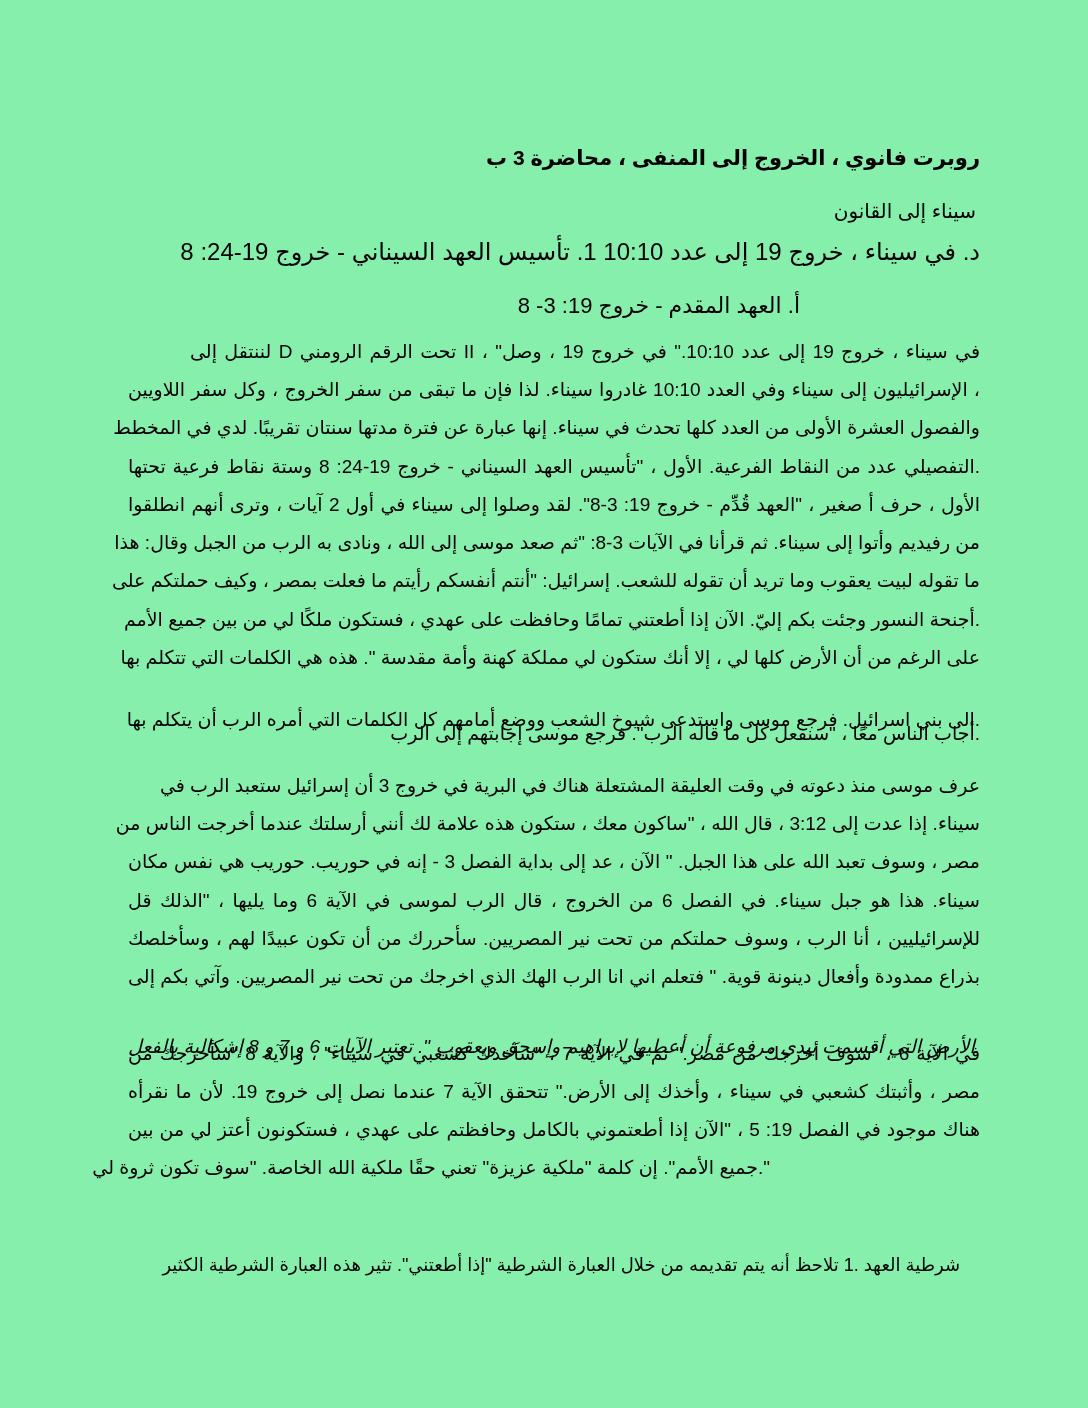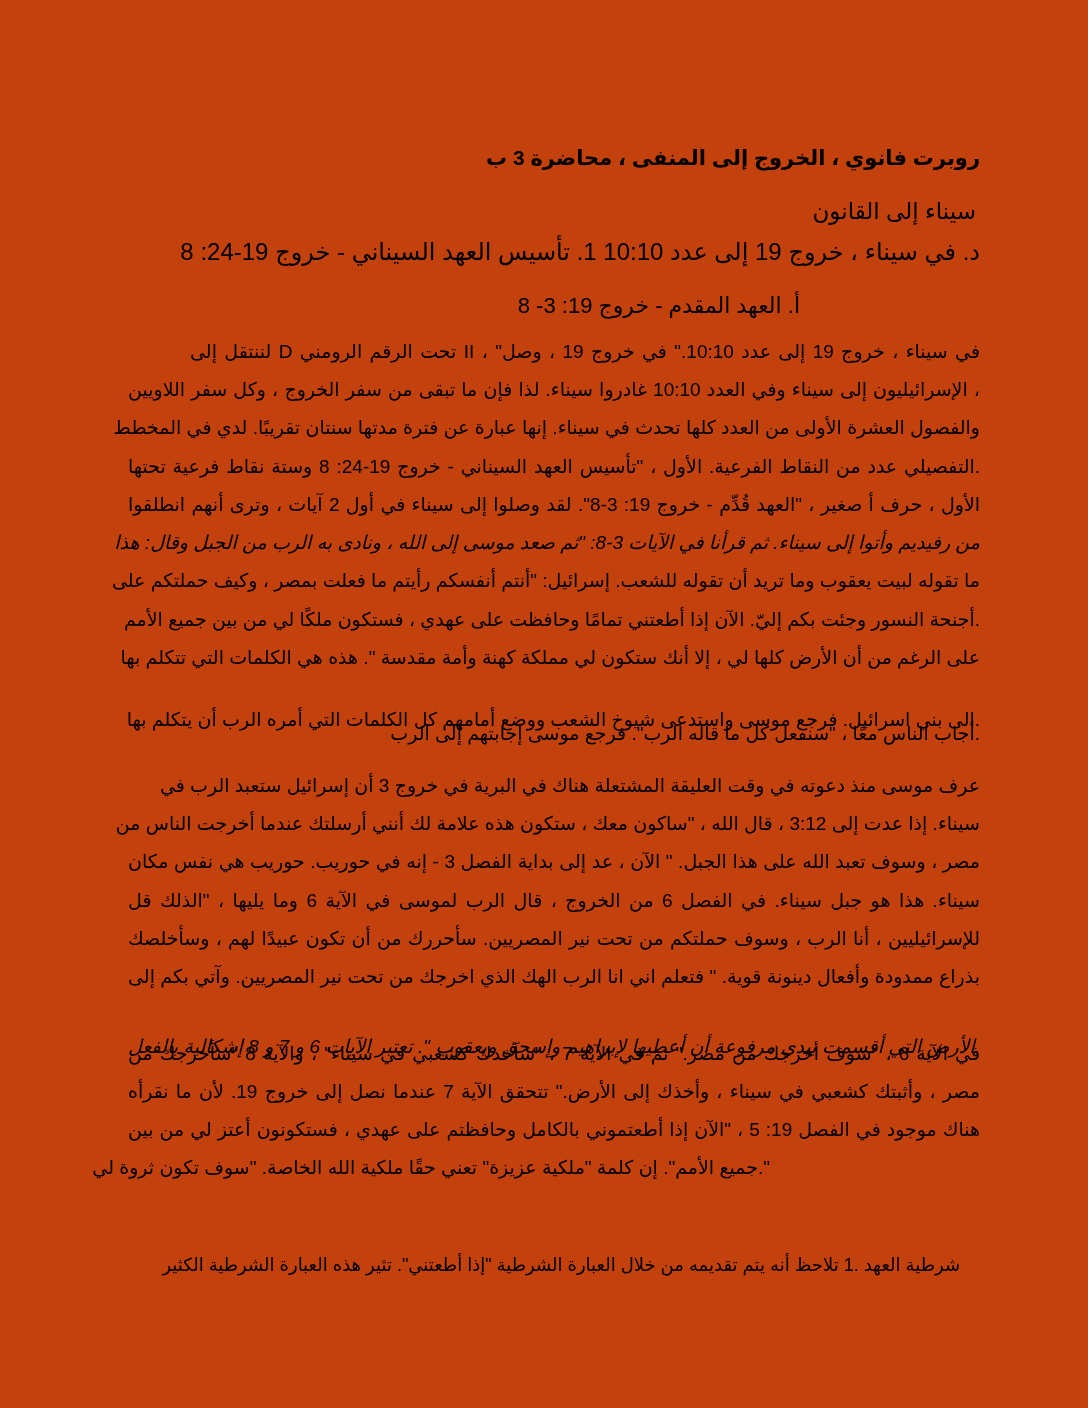--- a/index.html
+++ b/index.html
@@ -1,29 +1,29 @@
 <!DOCTYPE html>
 <html><head>
   <meta charset="utf-8">
   <style>
     html, body { margin: 0; padding: 0; background: #ffffff; }
     body { width: 1088px; height: 1408px; position: relative; overflow: hidden; }
-    .page { position: absolute; left: 0; top: 0; width: 1088px; height: 1408px; background: #c2410c; }
+    .page { position: absolute; left: 0; top: 0; width: 1088px; height: 1408px; background: #86efac; }
     .line {
       position: absolute;
       direction: rtl;
       unicode-bidi: plaintext;
       white-space: nowrap;
       color: #000000;
       font-family: "Liberation Sans", "DejaVu Sans", sans-serif;
       font-size: 19px;
       line-height: 24px;
     }
     .title { font-weight: bold; font-size: 21px; right: 108px; top: 146px; }
-    .subtitle { right: 112px; top: 199px; font-size: 23px; }
+    .subtitle { right: 112px; top: 199px; font-size: 20px; }
     .outline { right: 108px; top: 240px; font-size: 24px; }
     .subhead { right: 288px; top: 294px; font-size: 22px; }
     .body-line { right: 108px; width: 852px; text-align: justify; text-align-last: justify; }
     .para-first { width: 790px; text-align-last: justify; }
     .last-short { text-align-last: right; }
     .footer-line { right: 128px; top: 1253px; font-size: 18px; }
   </style>
 </head>
 <body>
 
@@ -33,21 +33,21 @@
   <div class="line subtitle">سيناء إلى القانون</div>
   <div class="line outline">د. في سيناء ، خروج 19 إلى عدد 10:10 1. تأسيس العهد السيناني - خروج 19-24: 8</div>
   <div class="line subhead">أ. العهد المقدم - خروج 19: 3- 8</div>
 
   <div>
     <div class="line body-line para-first" style="top:340px;">في سيناء ، خروج 19 إلى عدد 10:10." في خروج 19 ، وصل" ، II تحت الرقم الرومني D لننتقل إلى</div>
     <div class="line body-line" style="top:378px;">، الإسرائيليون إلى سيناء وفي العدد 10:10 غادروا سيناء. لذا فإن ما تبقى من سفر الخروج ، وكل سفر اللاويين</div>
     <div class="line body-line" style="top:416px;">والفصول العشرة الأولى من العدد كلها تحدث في سيناء. إنها عبارة عن فترة مدتها سنتان تقريبًا. لدي في المخطط</div>
     <div class="line body-line" style="top:455px;">.التفصيلي عدد من النقاط الفرعية. الأول ، "تأسيس العهد السيناني - خروج 19-24: 8 وستة نقاط فرعية تحتها</div>
     <div class="line body-line" style="top:493px;">الأول ، حرف أ صغير ، "العهد قُدِّم - خروج 19: 3-8". لقد وصلوا إلى سيناء في أول 2 آيات ، وترى أنهم انطلقوا</div>
-    <div class="line body-line" style="top:531px;font-style:italic;">من رفيديم وأتوا إلى سيناء. ثم قرأنا في الآيات 3-8: "ثم صعد موسى إلى الله ، ونادى به الرب من الجبل وقال: هذا</div>
+    <div class="line body-line" style="top:531px;">من رفيديم وأتوا إلى سيناء. ثم قرأنا في الآيات 3-8: "ثم صعد موسى إلى الله ، ونادى به الرب من الجبل وقال: هذا</div>
     <div class="line body-line" style="top:569px;">ما تقوله لبيت يعقوب وما تريد أن تقوله للشعب. إسرائيل: "أنتم أنفسكم رأيتم ما فعلت بمصر ، وكيف حملتكم على</div>
     <div class="line body-line" style="top:608px;">.أجنحة النسور وجئت بكم إليّ. الآن إذا أطعتني تمامًا وحافظت على عهدي ، فستكون ملكًا لي من بين جميع الأمم</div>
     <div class="line body-line" style="top:646px;">على الرغم من أن الأرض كلها لي ، إلا أنك ستكون لي مملكة كهنة وأمة مقدسة ". هذه هي الكلمات التي تتكلم بها</div>
     <div class="line body-line" style="top:684px;margin-top:24px;">.الى بني اسرائيل. فرجع موسى واستدعى شيوخ الشعب ووضع أمامهم كل الكلمات التي أمره الرب أن يتكلم بها</div>
     <div class="line body-line last-short" style="top:722px; width:auto;">.أجاب الناس معًا ، "سنفعل كل ما قاله الرب". فرجع موسى إجابتهم إلى الرب</div>
   </div>
 
   <div>
     <div class="line body-line para-first" style="top:774px;">عرف موسى منذ دعوته في وقت العليقة المشتعلة هناك في البرية في خروج 3 أن إسرائيل ستعبد الرب في</div>
     <div class="line body-line" style="top:812px;">سيناء. إذا عدت إلى 3:12 ، قال الله ، "ساكون معك ، ستكون هذه علامة لك أنني أرسلتك عندما أخرجت الناس من</div>

